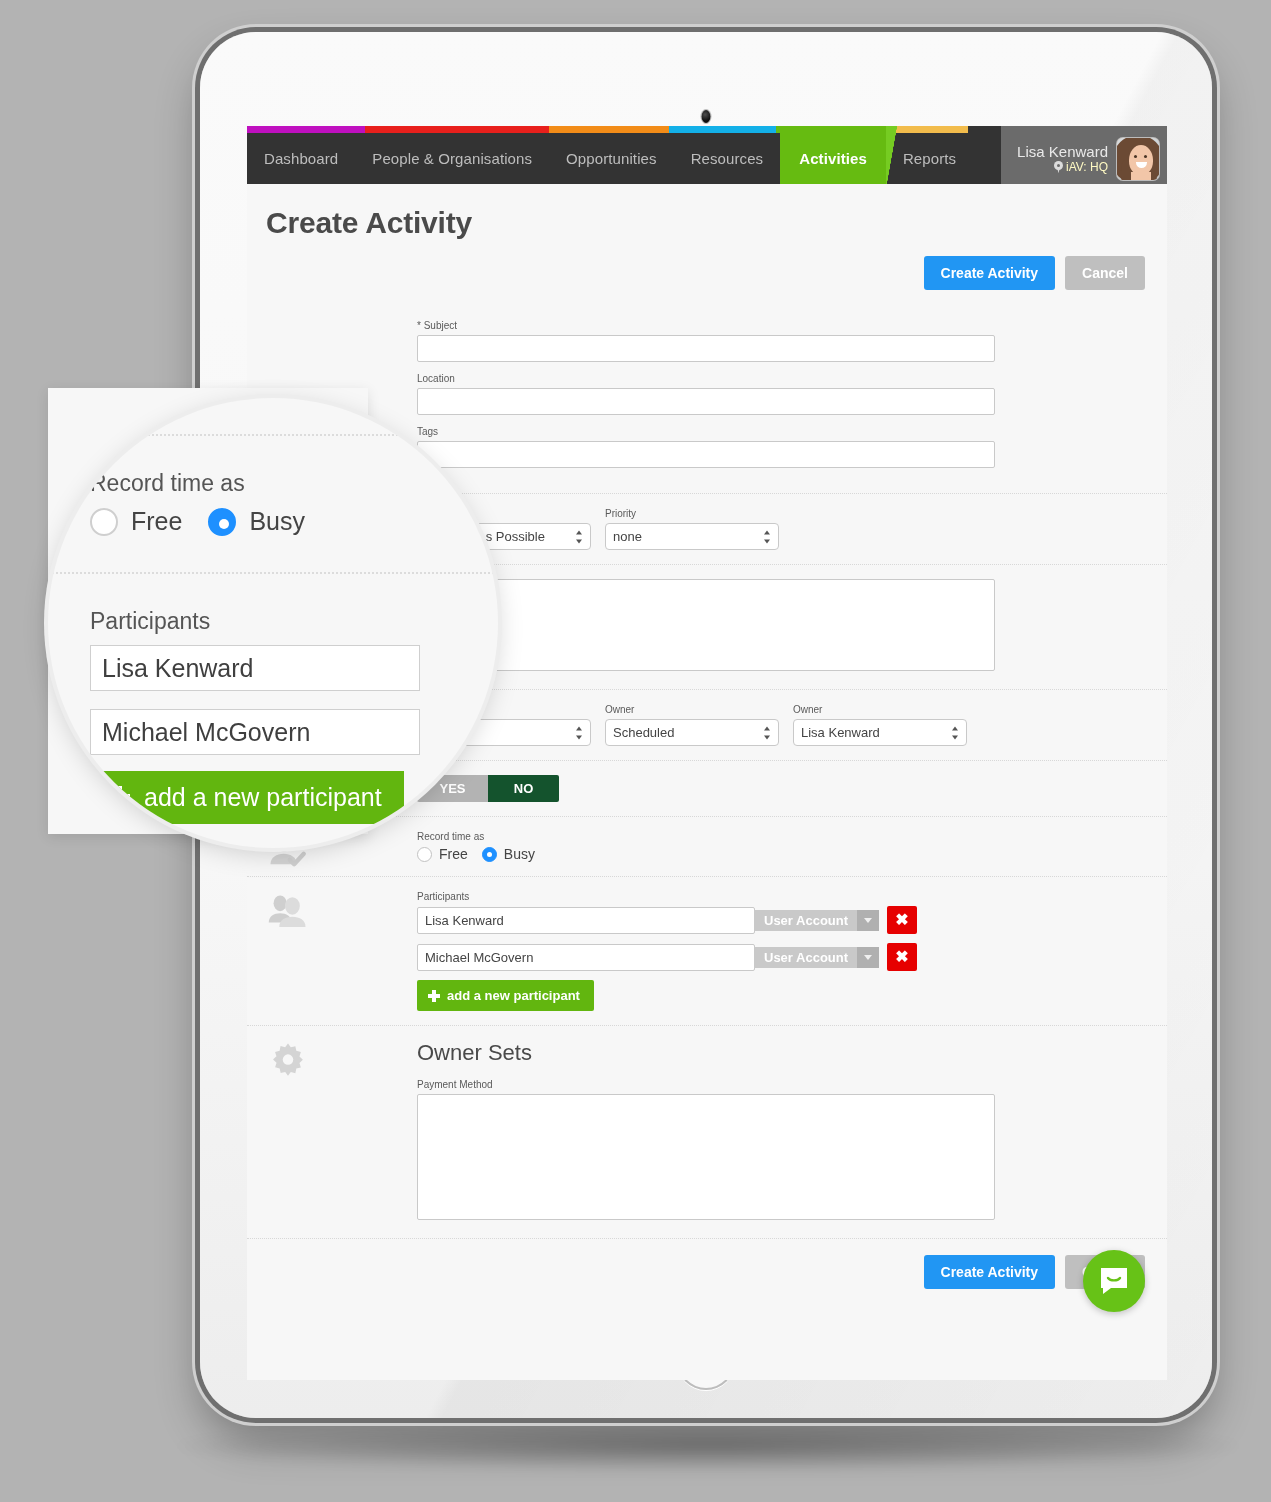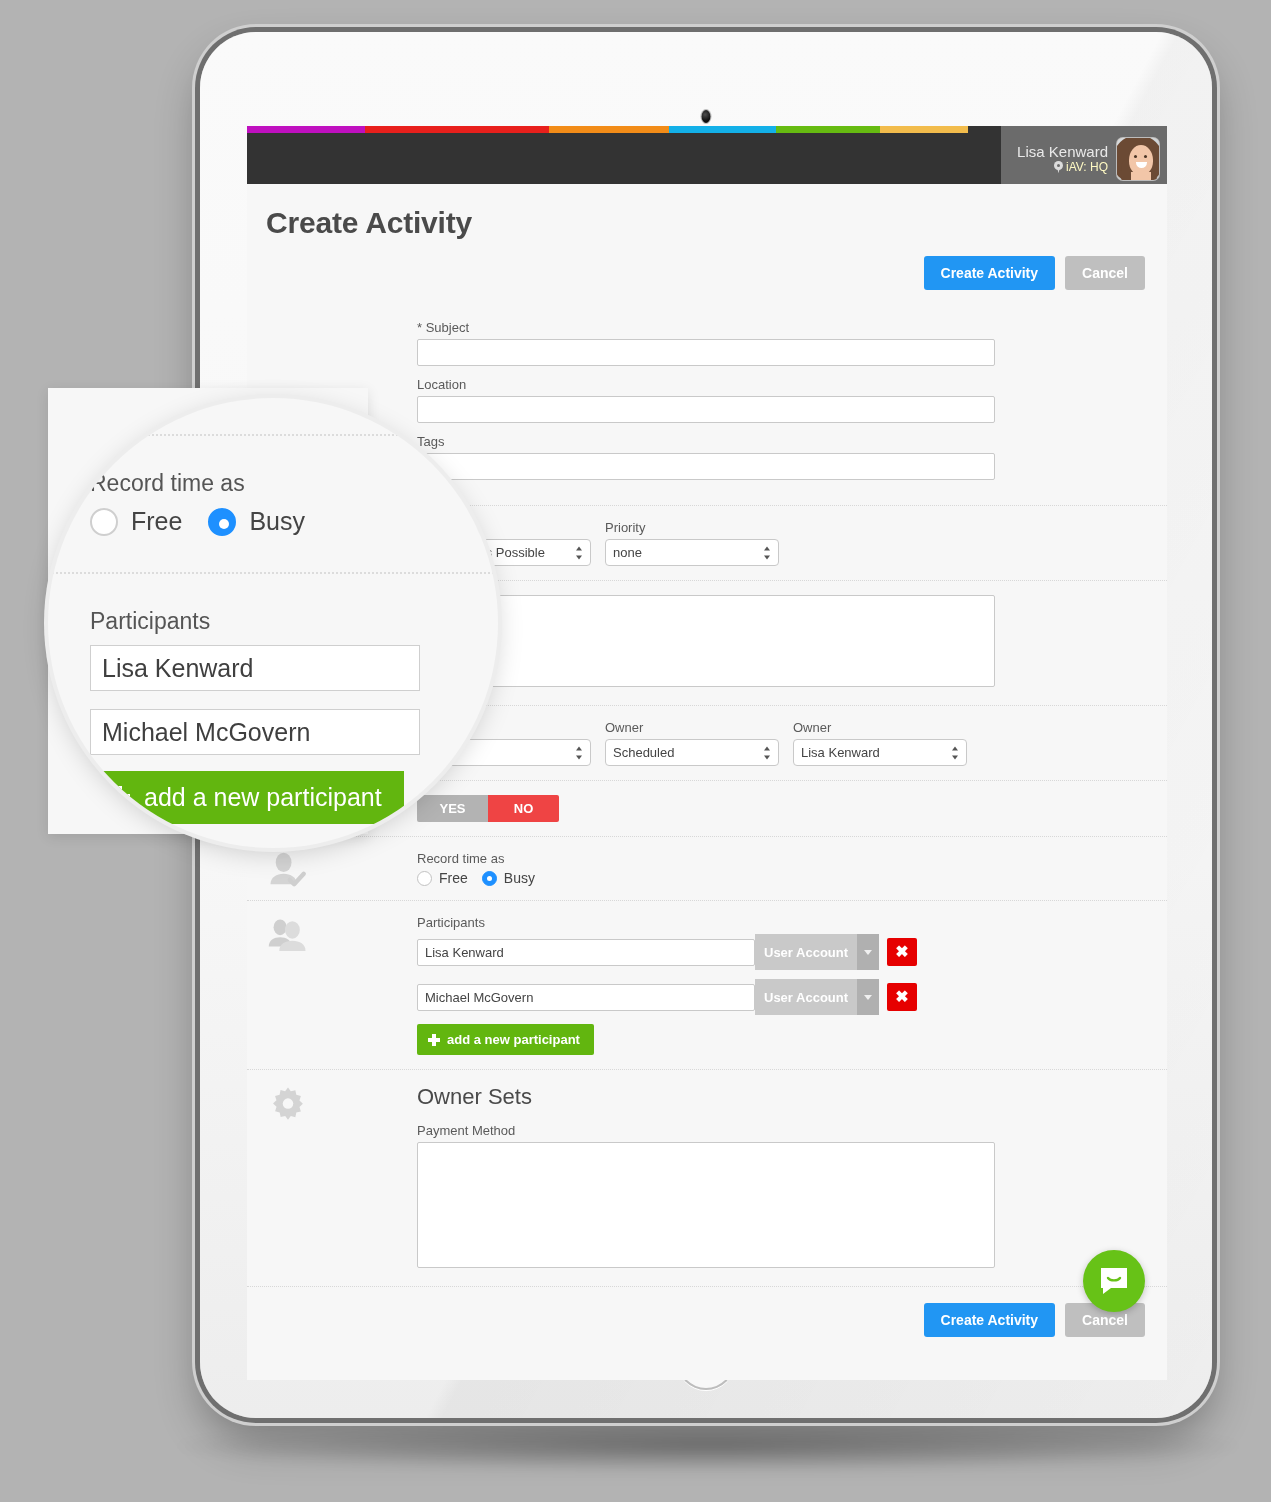--- a/index.html
+++ b/index.html
@@ -116,21 +116,21 @@
   }
   .btn-primary { background: #2196f3; }
   .btn-default { background: #bfbfbf; }
 
   .form-body { padding: 16px 0 0 0; }
   .sect { position: relative; padding: 14px 22px 14px 0; }
   .sect + .sect { border-top: 1px dotted #d8d8d8; }
   .sect-icon { position: absolute; left: 20px; top: 14px; width: 56px; }
   .sect-content { margin-left: 170px; margin-right: 0; }
 
-  label.fld-label { display: block; font-size: 13px; color: #5a5a5a; margin-bottom: 4px; }
+  label.fld-label { display: block; font-size: 10px; color: #5a5a5a; margin-bottom: 4px; }
   .txt {
     display: block; width: 578px; height: 27px;
     border: 1px solid #c9c9c9; background: #fff; border-radius: 2px;
     font-size: 13px; color: #444; padding: 0 7px;
     font-family: "Liberation Sans", sans-serif;
   }
   .fld { margin-bottom: 11px; }
   .cols { display: flex; gap: 14px; }
   .col { width: 174px; }
   .sel {
@@ -148,42 +148,42 @@
   .ta {
     width: 578px; height: 92px; border: 1px solid #c9c9c9; background: #fff;
     border-radius: 2px; resize: none; font-size: 13px; padding: 5px 7px;
     font-family: "Liberation Sans", sans-serif; color:#444;
   }
   .ta.tall { height: 126px; }
 
   .yesno { display: flex; width: 142px; border-radius: 2px; overflow: hidden; }
   .yesno div { flex: 1; text-align: center; font-size: 13px; color: #fff; padding: 6px 16px; font-weight: bold; }
   .yn-yes { background: #b3b3b3; }
-  .yn-no { background: #ef4444; }
+  .yn-no { background: #14532d; }
 
   .radios { display: flex; align-items: center; gap: 14px; }
   .radio-item { display: flex; align-items: center; gap: 7px; font-size: 14px; color: #444; }
   .radio {
     width: 15px; height: 15px; border-radius: 50%; border: 1px solid #c2c2c2; background: #fff;
     display: inline-block; position: relative; flex: 0 0 auto;
   }
   .radio.checked { background: #1e90ff; border-color: #1e90ff; }
   .radio.checked::after {
     content: ""; position: absolute; left: 4.5px; top: 4.5px; width: 5px; height: 5px;
     border-radius: 50%; background: #fff;
   }
 
   .prow { display: flex; align-items: center; gap: 8px; margin-bottom: 9px; }
   .pname {
     width: 338px; height: 27px; border: 1px solid #c9c9c9; background: #fff;
     font-size: 13px; color: #444; padding: 0 7px; border-radius: 2px;
     font-family: "Liberation Sans", sans-serif;
   }
   .ptype {
-    display: flex; align-items: stretch; height: 36px; margin-left: -8px;
+    display: flex; align-items: stretch; height: 21px; margin-left: -8px;
   }
   .ptype-lbl {
     background: #c9c9c9; color: #fff; font-size: 13px; padding: 0 9px;
     display: flex; align-items: center; font-weight: bold;
   }
   .ptype-arrow {
     background: #b0b0b0; width: 22px; display: flex; align-items: center; justify-content: center;
   }
   .ptype-arrow i { border-left: 4px solid transparent; border-right: 4px solid transparent; border-top: 5px solid #f0f0f0; display:block; }
   .pdel {
@@ -276,20 +276,40 @@
         <div class="nav-colors">
           <i style="width:118px;background:#bf10bf"></i>
           <i style="width:184px;background:#e8201c"></i>
           <i style="width:120px;background:#f28c18"></i>
           <i style="width:107px;background:#13b0e8"></i>
           <i style="width:86px;background:#66bb11"></i>
           <i style="width:18px;background:#66bb11"></i>
           <i style="width:88px;background:#f2bc4c"></i>
         </div>
 
+        <div class="nav-tabs">
+          <div class="nav-tab">
+            <span>Dashboard</span>
+          </div>
+          <div class="nav-tab">
+            <span>People &amp; Organisations</span>
+          </div>
+          <div class="nav-tab">
+            <span>Opportunities</span>
+          </div>
+          <div class="nav-tab">
+            <span>Resources</span>
+          </div>
+          <div class="nav-tab active">
+            <span>Activities</span>
+          </div>
+          <div class="nav-tab">
+            <span>Reports</span>
+          </div>
+        </div>
 
         <div class="nav-right">
           <div class="nav-user-text">
             <div class="nav-user-name">Lisa Kenward</div>
             <div class="nav-user-loc">
               <span class="pin-icon">
                   <span class="pin-dot"></span>
                 </span>
               <span>iAV: HQ</span>
             </div>

